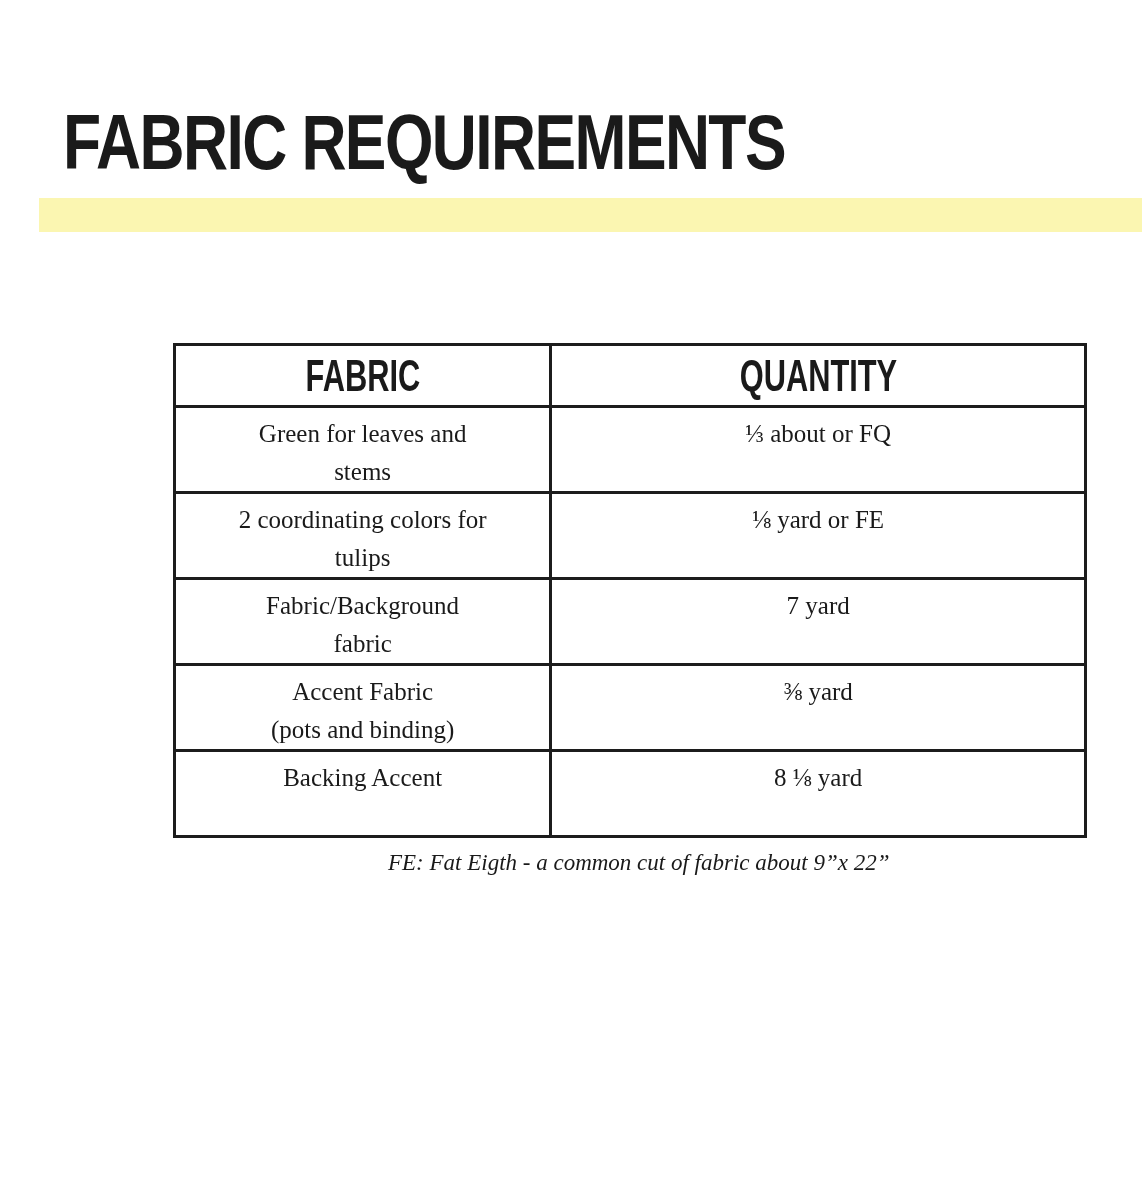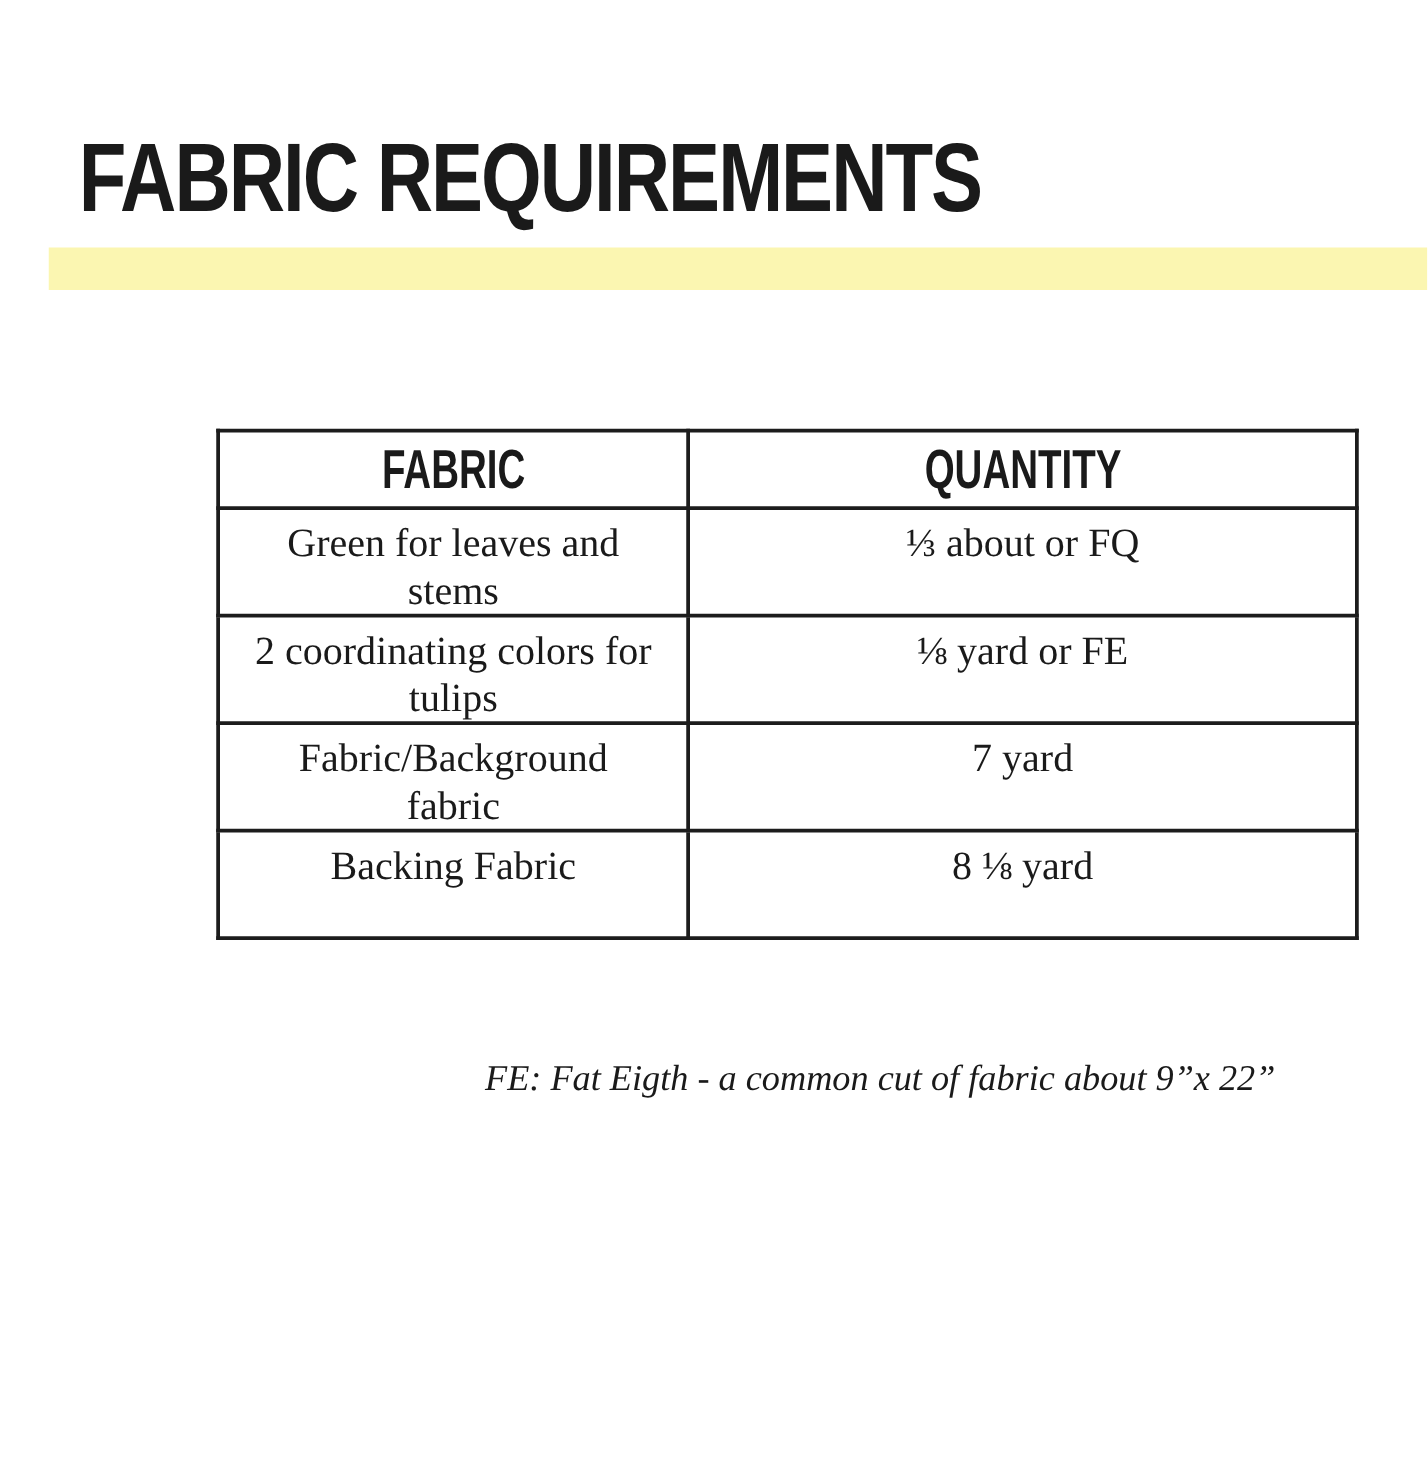--- a/index.html
+++ b/index.html
@@ -66,32 +66,32 @@
     line-height: 1;
     letter-spacing: 0px;
     transform: scaleX(0.70);
     transform-origin: center;
     white-space: nowrap;
   }
   .fabric-table td {
     height: 76px;
     vertical-align: top;
     padding-top: 7px;
-    font-size: 32px;
+    font-size: 25px;
     line-height: 38px;
   }
   .fabric-cell {
     white-space: pre-line;
   }
   .footnotes {
     position: absolute;
     left: 388px;
     top: 840px;
     font-style: italic;
-    font-size: 29px;
+    font-size: 23px;
     line-height: 46px;
     color: var(--ink, #1a1a1a);
   }
   .footnotes p {
     margin: 0;
   }
 </style>
 </head>
 <body>
 
@@ -126,21 +126,26 @@
         <td class="fabric-cell">2 coordinating colors for
 tulips</td>
         <td class="qty-cell">⅛ yard or FE</td>
       </tr>
       <tr>
         <td class="fabric-cell">Fabric/Background
 fabric</td>
         <td class="qty-cell">7 yard</td>
       </tr>
       <tr>
-        <td class="fabric-cell">Backing Fabric</td>
+        <td class="fabric-cell">Accent Fabric
+(pots and binding)</td>
+        <td class="qty-cell">⅜ yard</td>
+      </tr>
+      <tr>
+        <td class="fabric-cell">Backing Accent</td>
         <td class="qty-cell">8 ⅛ yard</td>
       </tr>
     </tbody>
   </table>
 
   <div class="footnotes">
     <p>FE: Fat Eigth - a common cut of fabric about 9”x 22”</p>
   </div>
 
 </div>

